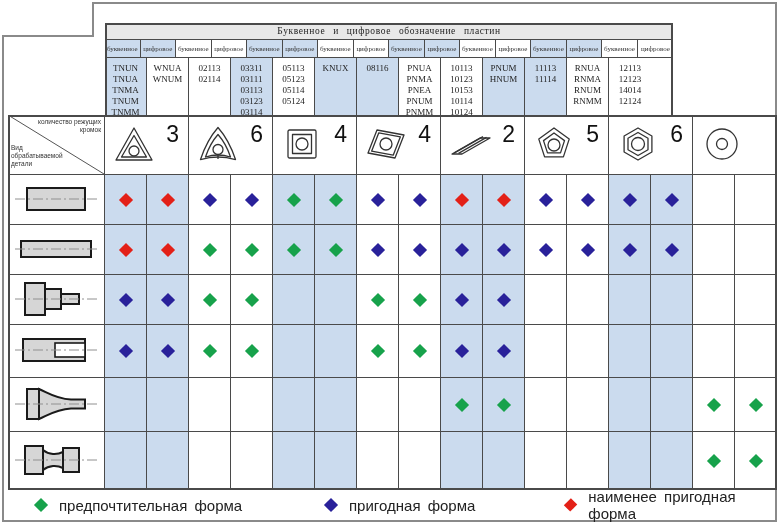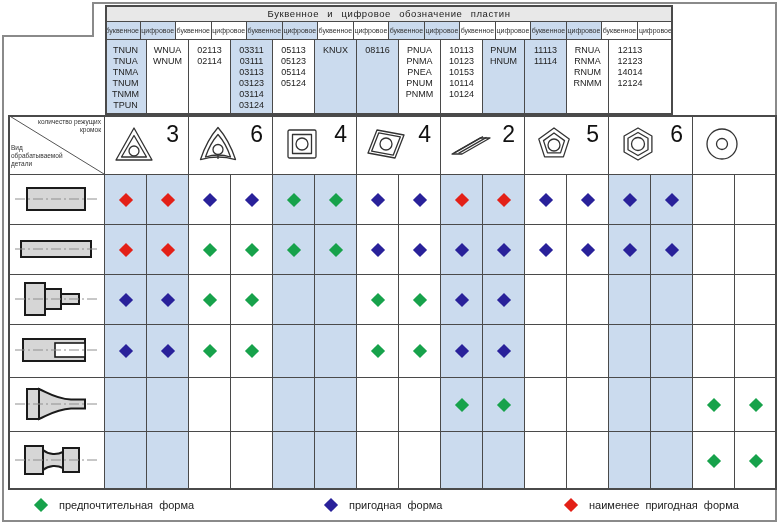--- a/index.html
+++ b/index.html
@@ -4,21 +4,21 @@
 <style>
   * { box-sizing: border-box; margin: 0; padding: 0; }
   body { background: #ffffff; }
   .page {
     position: relative; width: 780px; height: 524px; background: #fff;
     font-family: "Liberation Sans", "DejaVu Sans", sans-serif; overflow: hidden;
   }
   .frame-svg { position: absolute; left: 0; top: 0; }
 
   
-  .code-table { position: absolute; left: 105px; top: 5px; width: 568px; height: 110px; background: #fff; }
+  .code-table { position: absolute; left: 105px; top: 23px; width: 568px; height: 110px; background: #fff; font-family: Liberation Serif, serif; }
   .tbl-outline::after { content: ""; position: absolute; inset: 0; border: 2px solid #4a4a4a; pointer-events: none; }
   .ct-title {
     height: 17px; border-bottom: 1.5px solid #4a4a4a; background: #e8e8e8;
     font-size: 9.5px; letter-spacing: .6px; word-spacing: 5px; color: #222;
     display: flex; align-items: center; justify-content: center;
   }
   .ct-row { display: flex; }
   .ct-hcell {
     width: 42px; height: 18px; border-right: 1px solid #4a4a4a; border-bottom: 1.5px solid #4a4a4a;
     font-size: 7px; color: #333; display: flex; align-items: center; justify-content: center; overflow: hidden;
@@ -41,21 +41,21 @@
   .m-row > :last-child { border-right: none; }
   .corner-top-label { position: absolute; top: 3px; right: 3px; width: 78px; text-align: right; font-size: 6.5px; line-height: 8px; color: #333; }
   .corner-side-label { position: absolute; left: 3px; bottom: 6px; width: 60px; font-size: 6.5px; line-height: 8px; color: #333; }
   .shape-icon { position: absolute; left: 7px; top: 9px; }
   .edge-count { position: absolute; right: 9px; top: 6px; font-size: 23px; color: #111; }
   .diamond { width: 10px; height: 10px; transform: rotate(45deg); display: inline-block; }
 
   
   .legend { position: absolute; left: 8px; top: 492px; width: 769px; height: 26px; }
   .legend-item { position: absolute; top: 0; display: flex; align-items: center; gap: 13px; height: 26px; }
-  .legend-label { font-size: 11px; color: #222; word-spacing: 3px; }
+  .legend-label { font-size: 15px; color: #222; word-spacing: 3px; }
 </style>
 </head>
 <body>
 
 <div class="page">
 
   <svg class="frame-svg" width="780" height="524">
     <polygon points="93,3 776,3 776,521 3,521 3,36 93,36" fill="none" stroke="#8a8a8a" stroke-width="2"></polygon>
   </svg>
 

